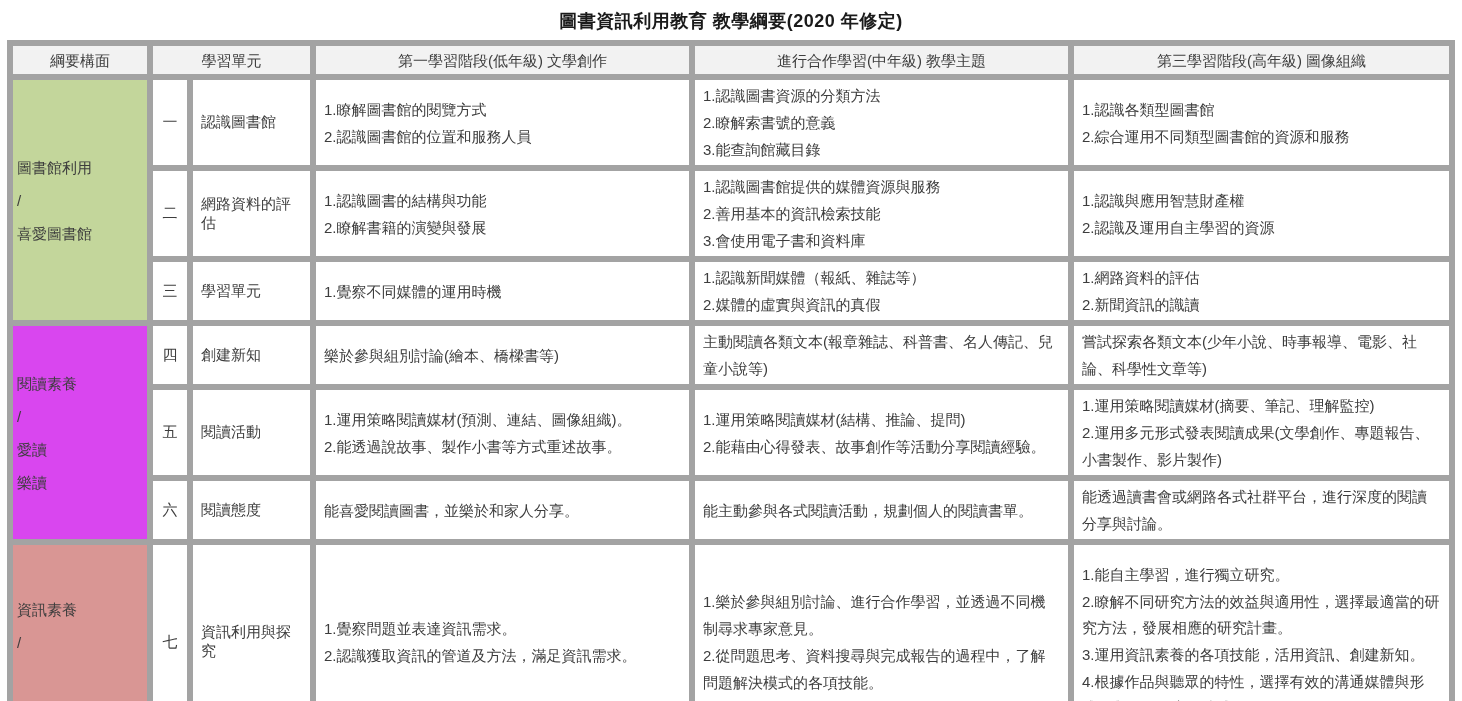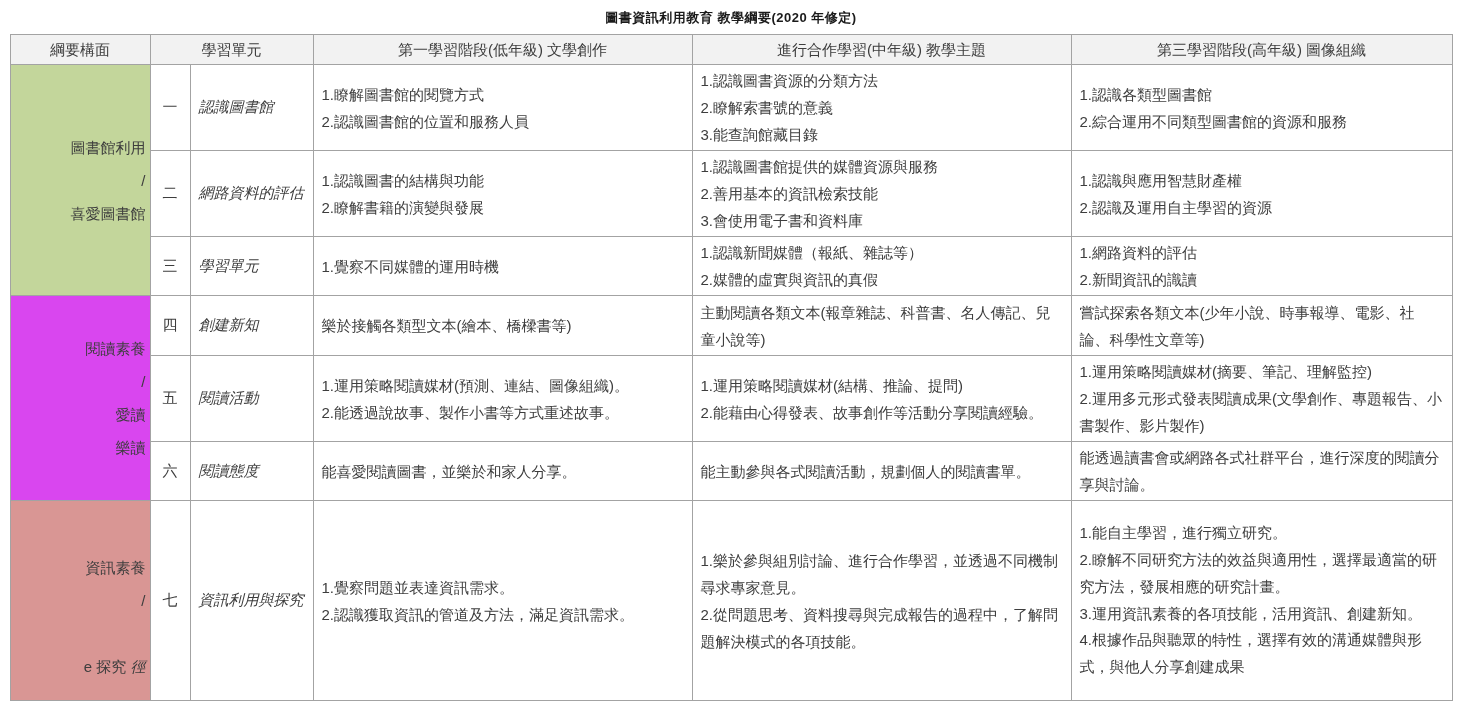--- a/index.html
+++ b/index.html
@@ -1,40 +1,40 @@
 <!DOCTYPE html>
 <html><head>
 <meta charset="utf-8">
 <style>
   html,body{margin:0;padding:0;}
   body{
     width:1462px;height:701px;background:#ffffff;overflow:hidden;
     font-family:"Liberation Sans","DejaVu Sans",sans-serif;color:#3d3d3d;
   }
   .page-title{
-    text-align:center;font-weight:bold;font-size:13px;color:#1a1a1a;
+    text-align:center;font-weight:bold;font-size:18px;color:#1a1a1a;
     padding-top:9px;letter-spacing:0.5px;
   }
   table.curriculum{
     border-collapse:collapse;table-layout:fixed;
     margin:7px auto 0 auto;width:1442px;
   }
   .curriculum th,.curriculum td{
-    border:1px solid #a3a3a3;font-size:15px;font-weight:normal;
+    border:6px solid #a3a3a3;font-size:15px;font-weight:normal;
     padding:2px 6px;vertical-align:middle;overflow:hidden;
   }
   .curriculum thead th{
     background:#f2f2f2;text-align:center;height:24px;line-height:1.4;
   }
   td.cat{
-    text-align:right;line-height:2.2;font-size:15px;padding:13px 4px;
+    text-align:left;line-height:2.2;font-size:15px;padding:13px 4px;
     white-space:pre-line;
   }
   td.num{text-align:center;}
-  td.unit{text-align:left;padding-left:8px;font-style:italic;}
+  td.unit{text-align:left;padding-left:8px;}
   td.stage{
     text-align:left;white-space:pre-line;line-height:1.8;padding-left:8px;padding-right:8px;
   }
   td.stage.dense{line-height:1.78;}
   .it{font-style:italic;}
 </style>
 </head>
 <body>
 
 <div class="page-title">圖書資訊利用教育 教學綱要(2020 年修定)</div>
@@ -92,21 +92,21 @@
       <td class="stage">1.網路資料的評估
 2.新聞資訊的識讀</td>
     </tr>
     <tr style="height:60px">
       <td class="cat" rowspan="3" style="background:#d946ef">閱讀素養
 /
 愛讀
 樂讀</td>
       <td class="num">四</td>
       <td class="unit">創建新知</td>
-      <td class="stage">樂於接觸各類型文本(繪本、橋樑書等)</td>
+      <td class="stage">樂於參與組別討論(繪本、橋樑書等)</td>
       <td class="stage">主動閱讀各類文本(報章雜誌、科普書、名人傳記、兒童小說等)</td>
       <td class="stage">嘗試探索各類文本(少年小說、時事報導、電影、社論、科學性文章等)</td>
     </tr>
     <tr style="height:81px">
       <td class="num">五</td>
       <td class="unit">閱讀活動</td>
       <td class="stage">1.運用策略閱讀媒材(預測、連結、圖像組織)。
 2.能透過說故事、製作小書等方式重述故事。</td>
       <td class="stage">1.運用策略閱讀媒材(結構、推論、提問)
 2.能藉由心得發表、故事創作等活動分享閱讀經驗。</td>

